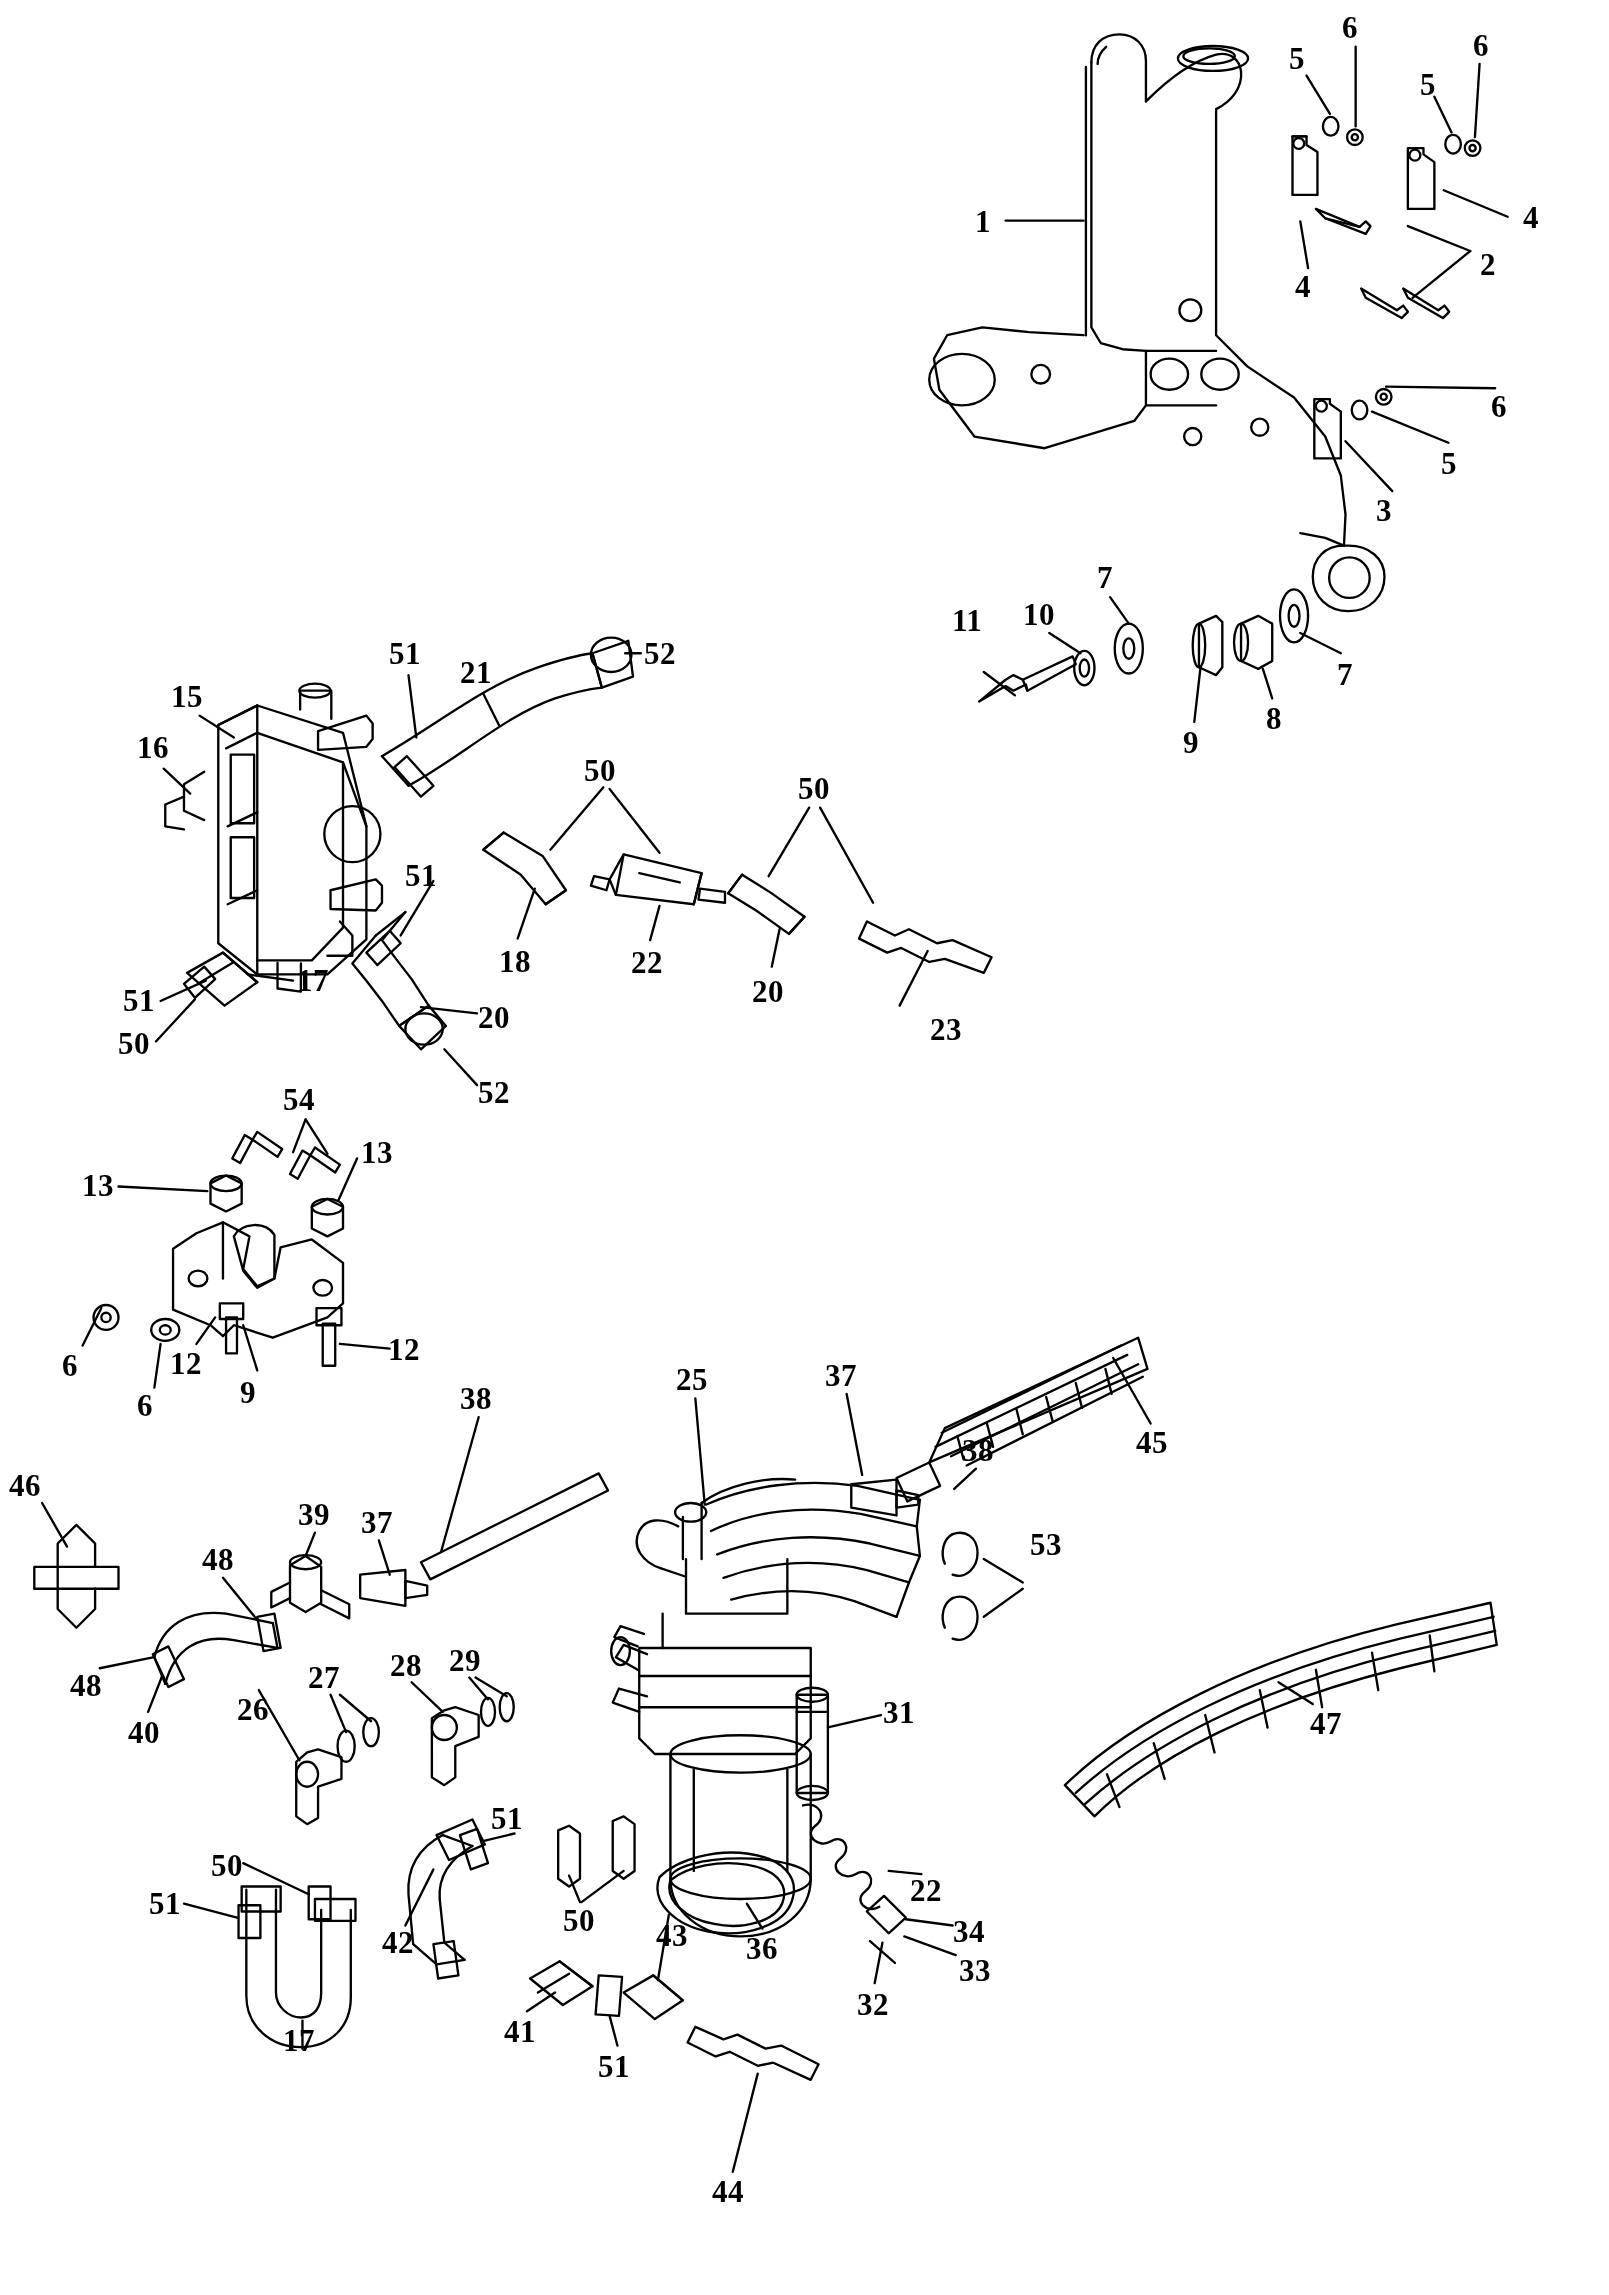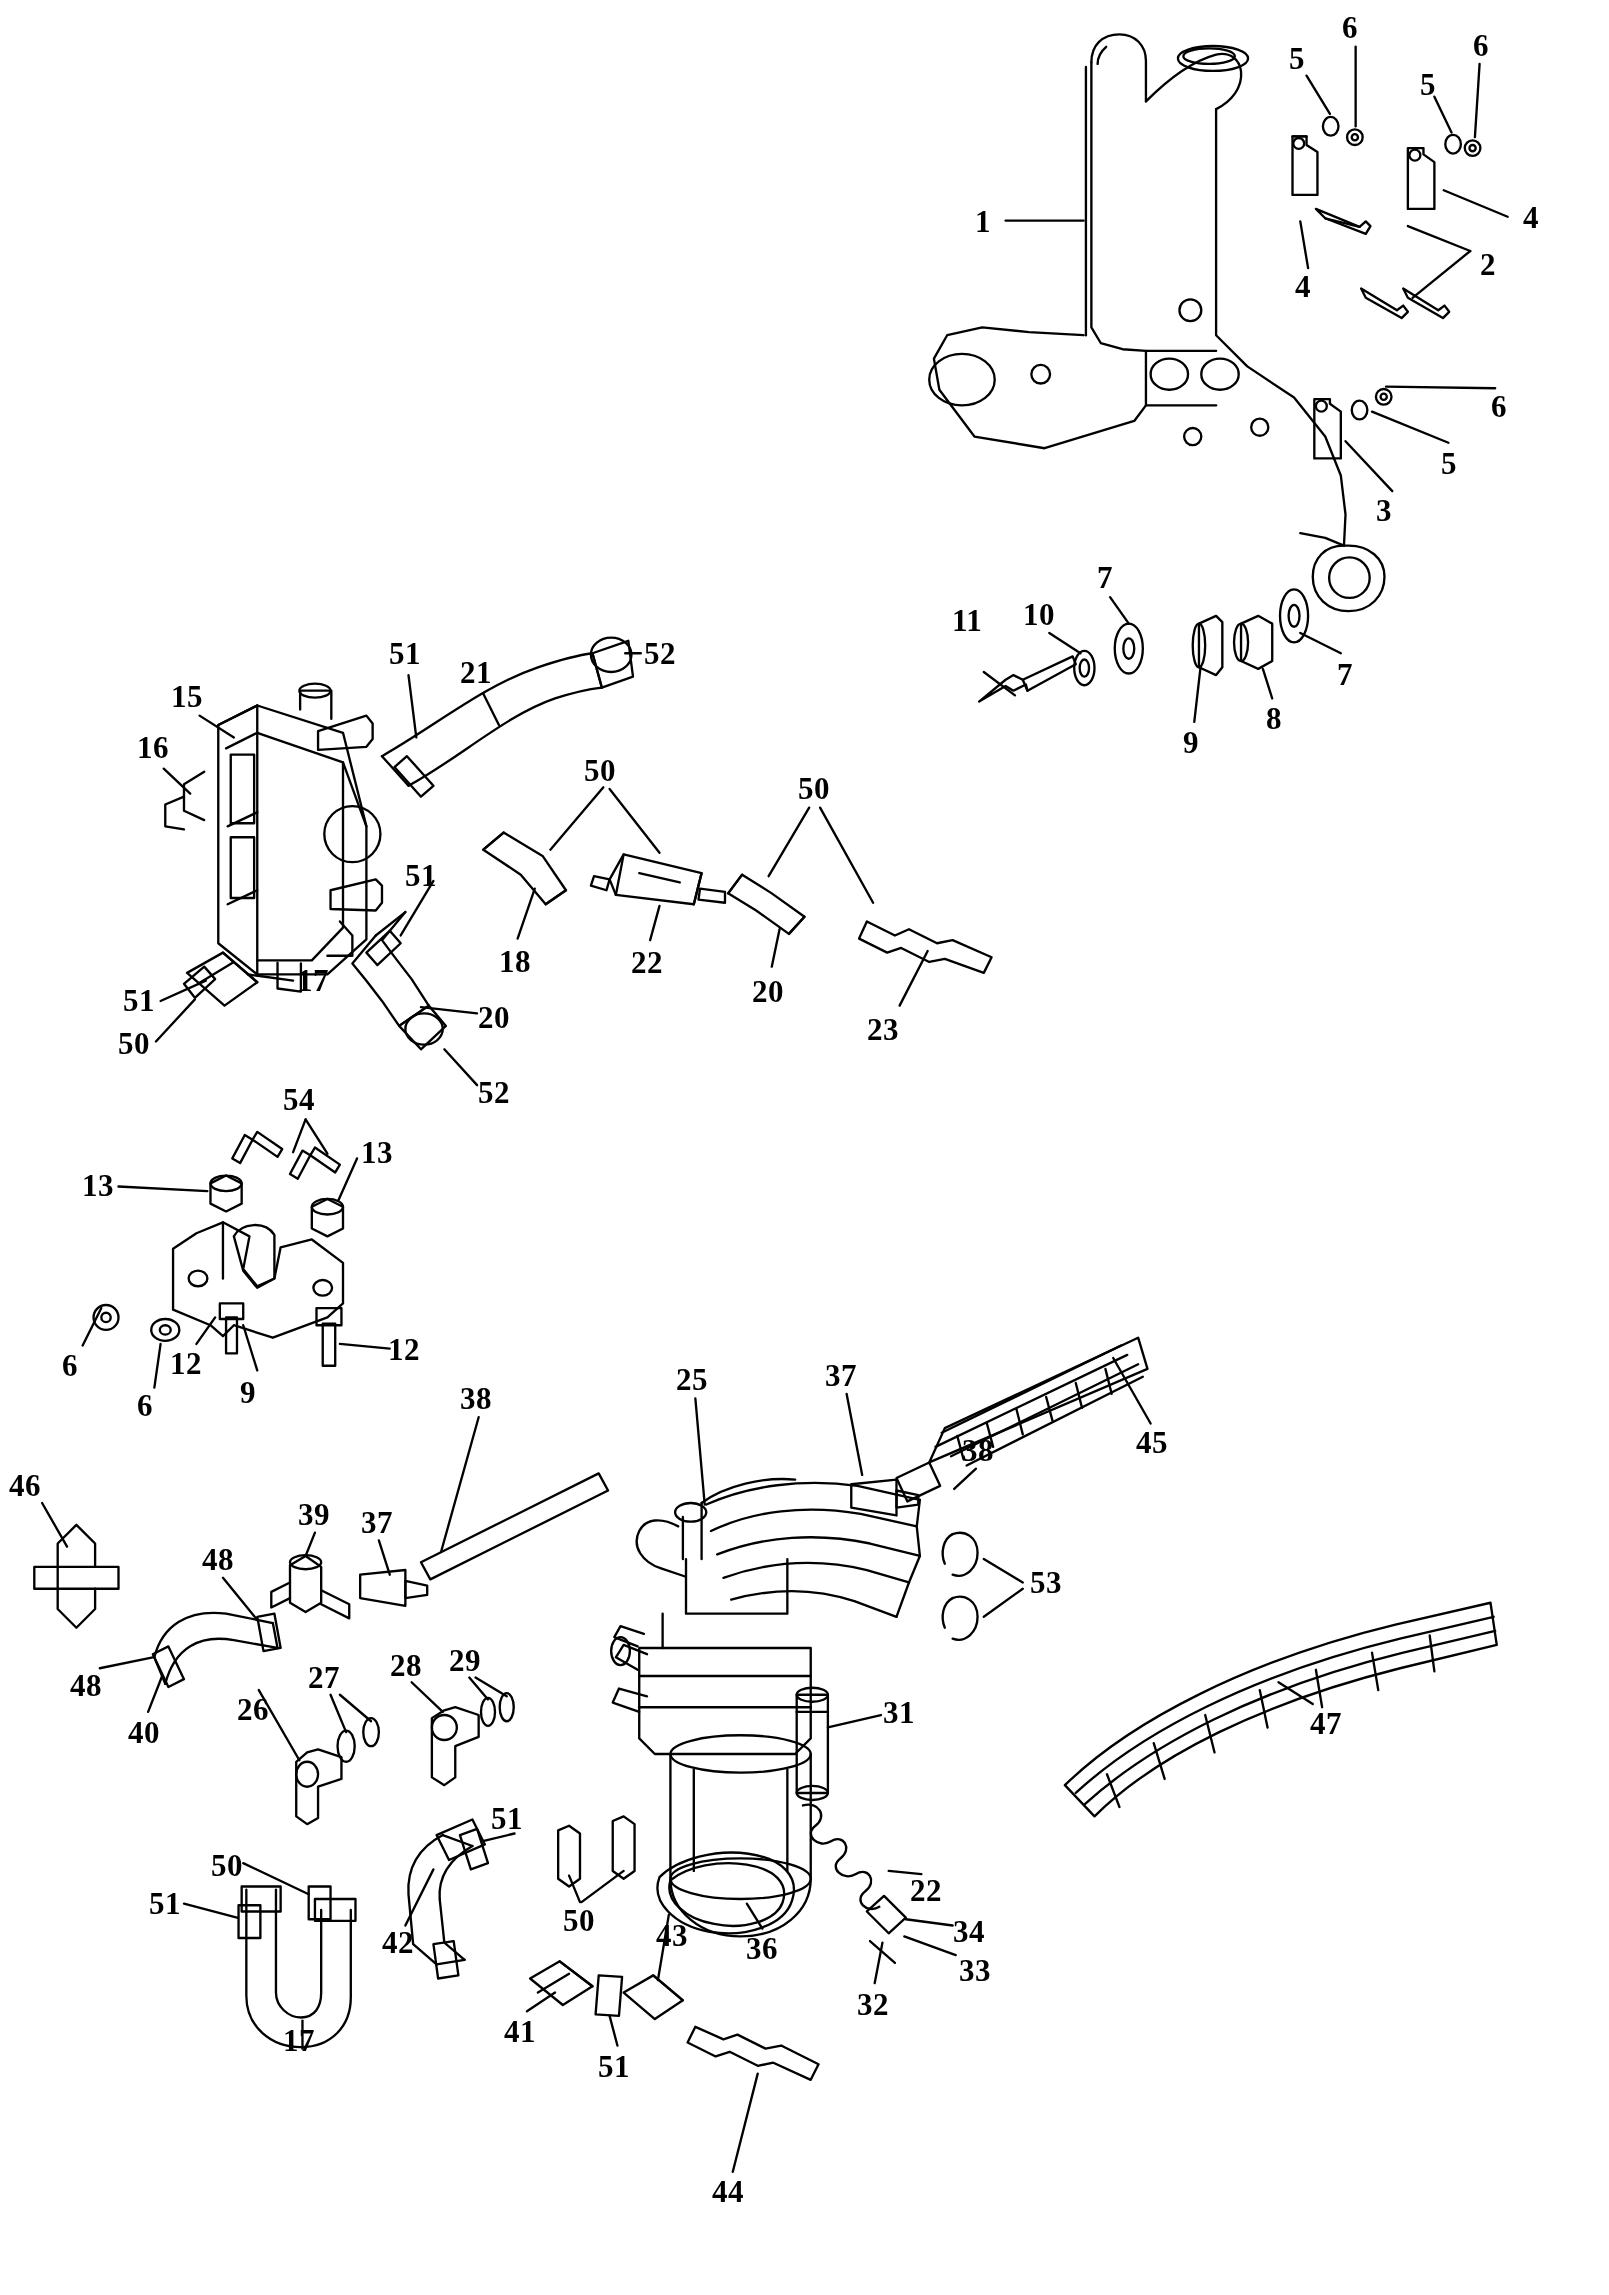--- a/index.html
+++ b/index.html
@@ -594,41 +594,41 @@
   <div class="callout" style="left:405px;top:653px">51</div>
   <div class="callout" style="left:476px;top:672px">21</div>
   <div class="callout" style="left:660px;top:653px">52</div>
   <div class="callout" style="left:187px;top:696px">15</div>
   <div class="callout" style="left:153px;top:747px">16</div>
   <div class="callout" style="left:600px;top:770px">50</div>
   <div class="callout" style="left:814px;top:788px">50</div>
   <div class="callout" style="left:515px;top:961px">18</div>
   <div class="callout" style="left:647px;top:962px">22</div>
   <div class="callout" style="left:768px;top:991px">20</div>
-  <div class="callout" style="left:883px;top:1029px">23</div>
+  <div class="callout" style="left:946px;top:1029px">23</div>
   <div class="callout" style="left:421px;top:875px">51</div>
   <div class="callout" style="left:494px;top:1017px">20</div>
   <div class="callout" style="left:313px;top:980px">17</div>
   <div class="callout" style="left:139px;top:1000px">51</div>
   <div class="callout" style="left:134px;top:1043px">50</div>
   <div class="callout" style="left:494px;top:1092px">52</div>
   <div class="callout" style="left:299px;top:1099px">54</div>
   <div class="callout" style="left:377px;top:1152px">13</div>
   <div class="callout" style="left:98px;top:1185px">13</div>
   <div class="callout" style="left:70px;top:1365px">6</div>
   <div class="callout" style="left:145px;top:1405px">6</div>
   <div class="callout" style="left:186px;top:1363px">12</div>
   <div class="callout" style="left:248px;top:1392px">9</div>
   <div class="callout" style="left:404px;top:1349px">12</div>
   <div class="callout" style="left:476px;top:1398px">38</div>
   <div class="callout" style="left:692px;top:1379px">25</div>
   <div class="callout" style="left:841px;top:1375px">37</div>
   <div class="callout" style="left:978px;top:1450px">38</div>
   <div class="callout" style="left:1152px;top:1442px">45</div>
-  <div class="callout" style="left:1046px;top:1582px">53</div>
+  <div class="callout" style="left:1046px;top:1544px">53</div>
   <div class="callout" style="left:25px;top:1485px">46</div>
   <div class="callout" style="left:218px;top:1559px">48</div>
   <div class="callout" style="left:314px;top:1514px">39</div>
   <div class="callout" style="left:377px;top:1522px">37</div>
   <div class="callout" style="left:86px;top:1685px">48</div>
   <div class="callout" style="left:144px;top:1732px">40</div>
   <div class="callout" style="left:253px;top:1709px">26</div>
   <div class="callout" style="left:324px;top:1677px">27</div>
   <div class="callout" style="left:406px;top:1665px">28</div>
   <div class="callout" style="left:465px;top:1660px">29</div>

